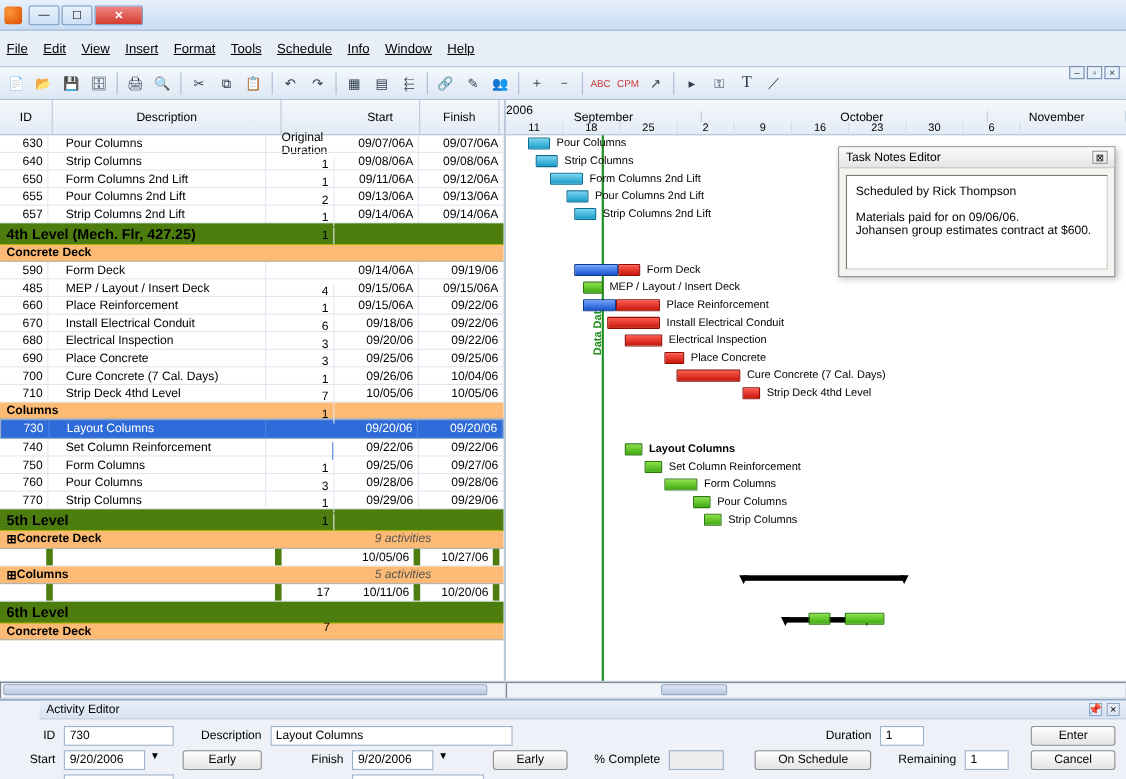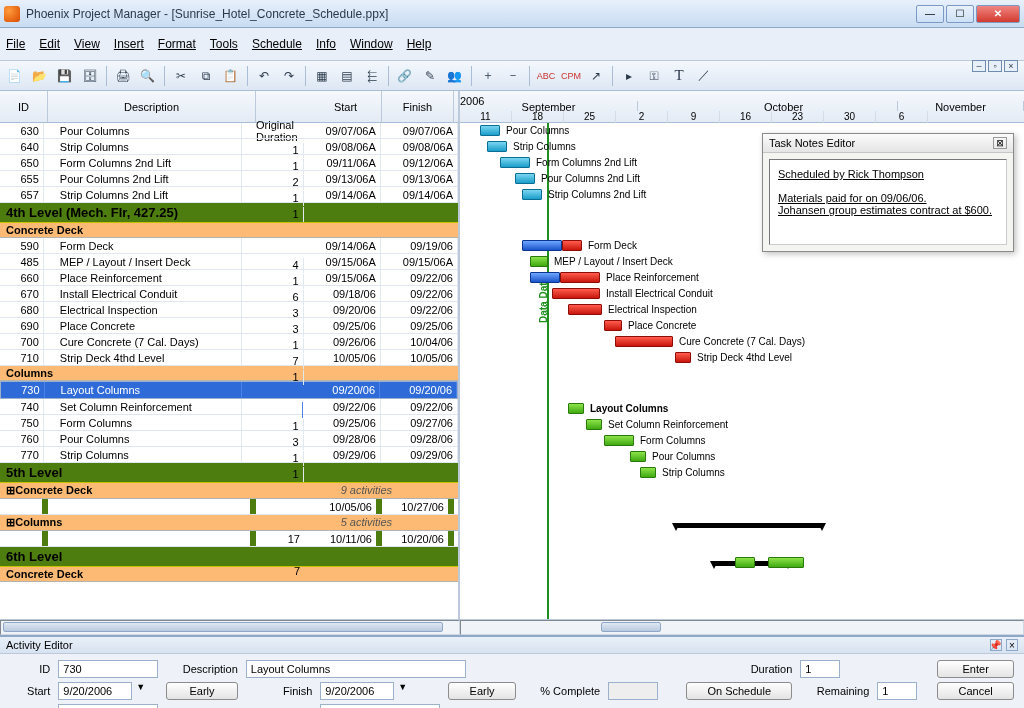--- a/index.html
+++ b/index.html
@@ -76,46 +76,45 @@
 .gbar.blue { background: linear-gradient(#6fa6ff,#1a54c9); border:1px solid #0b3690; }
 .glbl { position:absolute; font-size:10px; white-space:nowrap; color:#000; }
 .glbl.bold { font-weight:bold; }
 .sumbar { position:absolute; height:5px; background:#000; }
 .sumbar::before,.sumbar::after{content:"";position:absolute;top:0;width:0;height:0;border-top:8px solid #000;border-left:4px solid transparent;border-right:4px solid transparent;}
 .sumbar::before{left:-4px;} .sumbar::after{right:-4px;}
 
 
 .notes { position:absolute; right:10px; top:42px; width:252px; background:#f4f4f0; border:1px solid #8a8a8a; box-shadow:2px 2px 6px rgba(0,0,0,.25); }
 .notes .nh { background:linear-gradient(#fbfbfb,#e5e5e5); padding:3px 6px; font-size:11px; display:flex; justify-content:space-between; border-bottom:1px solid #c5c5c5; }
-.notes .nb { padding:8px; font-size:11px; height:86px; border:1px inset #ccc; margin:6px; background:#fff; overflow:auto;text-decoration:underline; }
+.notes .nb { padding:8px; font-size:11px; height:86px; border:1px inset #ccc; margin:6px; background:#fff; overflow:auto; }
 .notes .nf { display:flex; justify-content:flex-end; gap:6px; padding:4px 6px 8px; }
 .btn { background:linear-gradient(#fefefe,#e4e4e4); border:1px solid #8c8c8c; border-radius:3px; padding:2px 12px; font-size:11px; }
 
 
 .actedit { height: 98px; border-top:2px solid #8fa8c7; background:#eef2f8; }
-.actedit .aeh { background:linear-gradient(#e8eff8,#d8e3f1); padding:2px 6px; font-size:11px; display:flex; justify-content:space-between; border-bottom:1px solid #bcc9da; }
+.actedit .aeh { background:linear-gradient(#e8eff8,#d8e3f1); padding:2px 6px; font-size:11px; display:flex; justify-content:space-between; border-bottom:1px solid #bcc9da;margin-left:36px; }
 .actedit .aeb { padding:6px 10px; display:grid; grid-template-columns: auto 100px auto auto 120px auto auto 70px auto auto 52px auto; gap:4px 8px; align-items:center; font-size:11px; }
 .inp { border:1px solid #9bb0ca; background:#fff; height:18px; padding:0 4px; font-size:11px; }
 .sel { border:1px solid #9bb0ca; background:#fff; height:18px; font-size:11px; }
 .ro { background:#eee; color:#666; }
 .lbl { text-align:right; }
 
 .hscroll { height:16px; background:#e8eff8; border-top:1px solid #bcc9da; display:flex; }
 .hscroll .track { flex:1; background:#f0f3f8; border:1px inset #cdd7e4; position:relative; }
 .hscroll .thumb { position:absolute; top:1px; height:10px; background:linear-gradient(#dfe8f4,#b9c9de); border:1px solid #8fa8c7; border-radius:2px; }
 
 .pinx { font-size:10px; display:flex; gap:4px; }
 .pinx span{border:1px solid #8fa8c7;width:12px;height:12px;display:flex;align-items:center;justify-content:center;}
 </style>
 </head>
 <body>
 
 <div class="titlebar">
   <div class="icon"></div>
-  <div class="title">Phoenix Project Manager - [Sunrise_Hotel_Concrete_Schedule.ppx]</div>
   <div class="winbtns">
     <div class="winbtn min">—</div>
     <div class="winbtn max">☐</div>
     <div class="winbtn close">✕</div>
   </div>
 </div>
 
 <div class="menubar">
   <span class="m">File</span>
   <span class="m">Edit</span>

